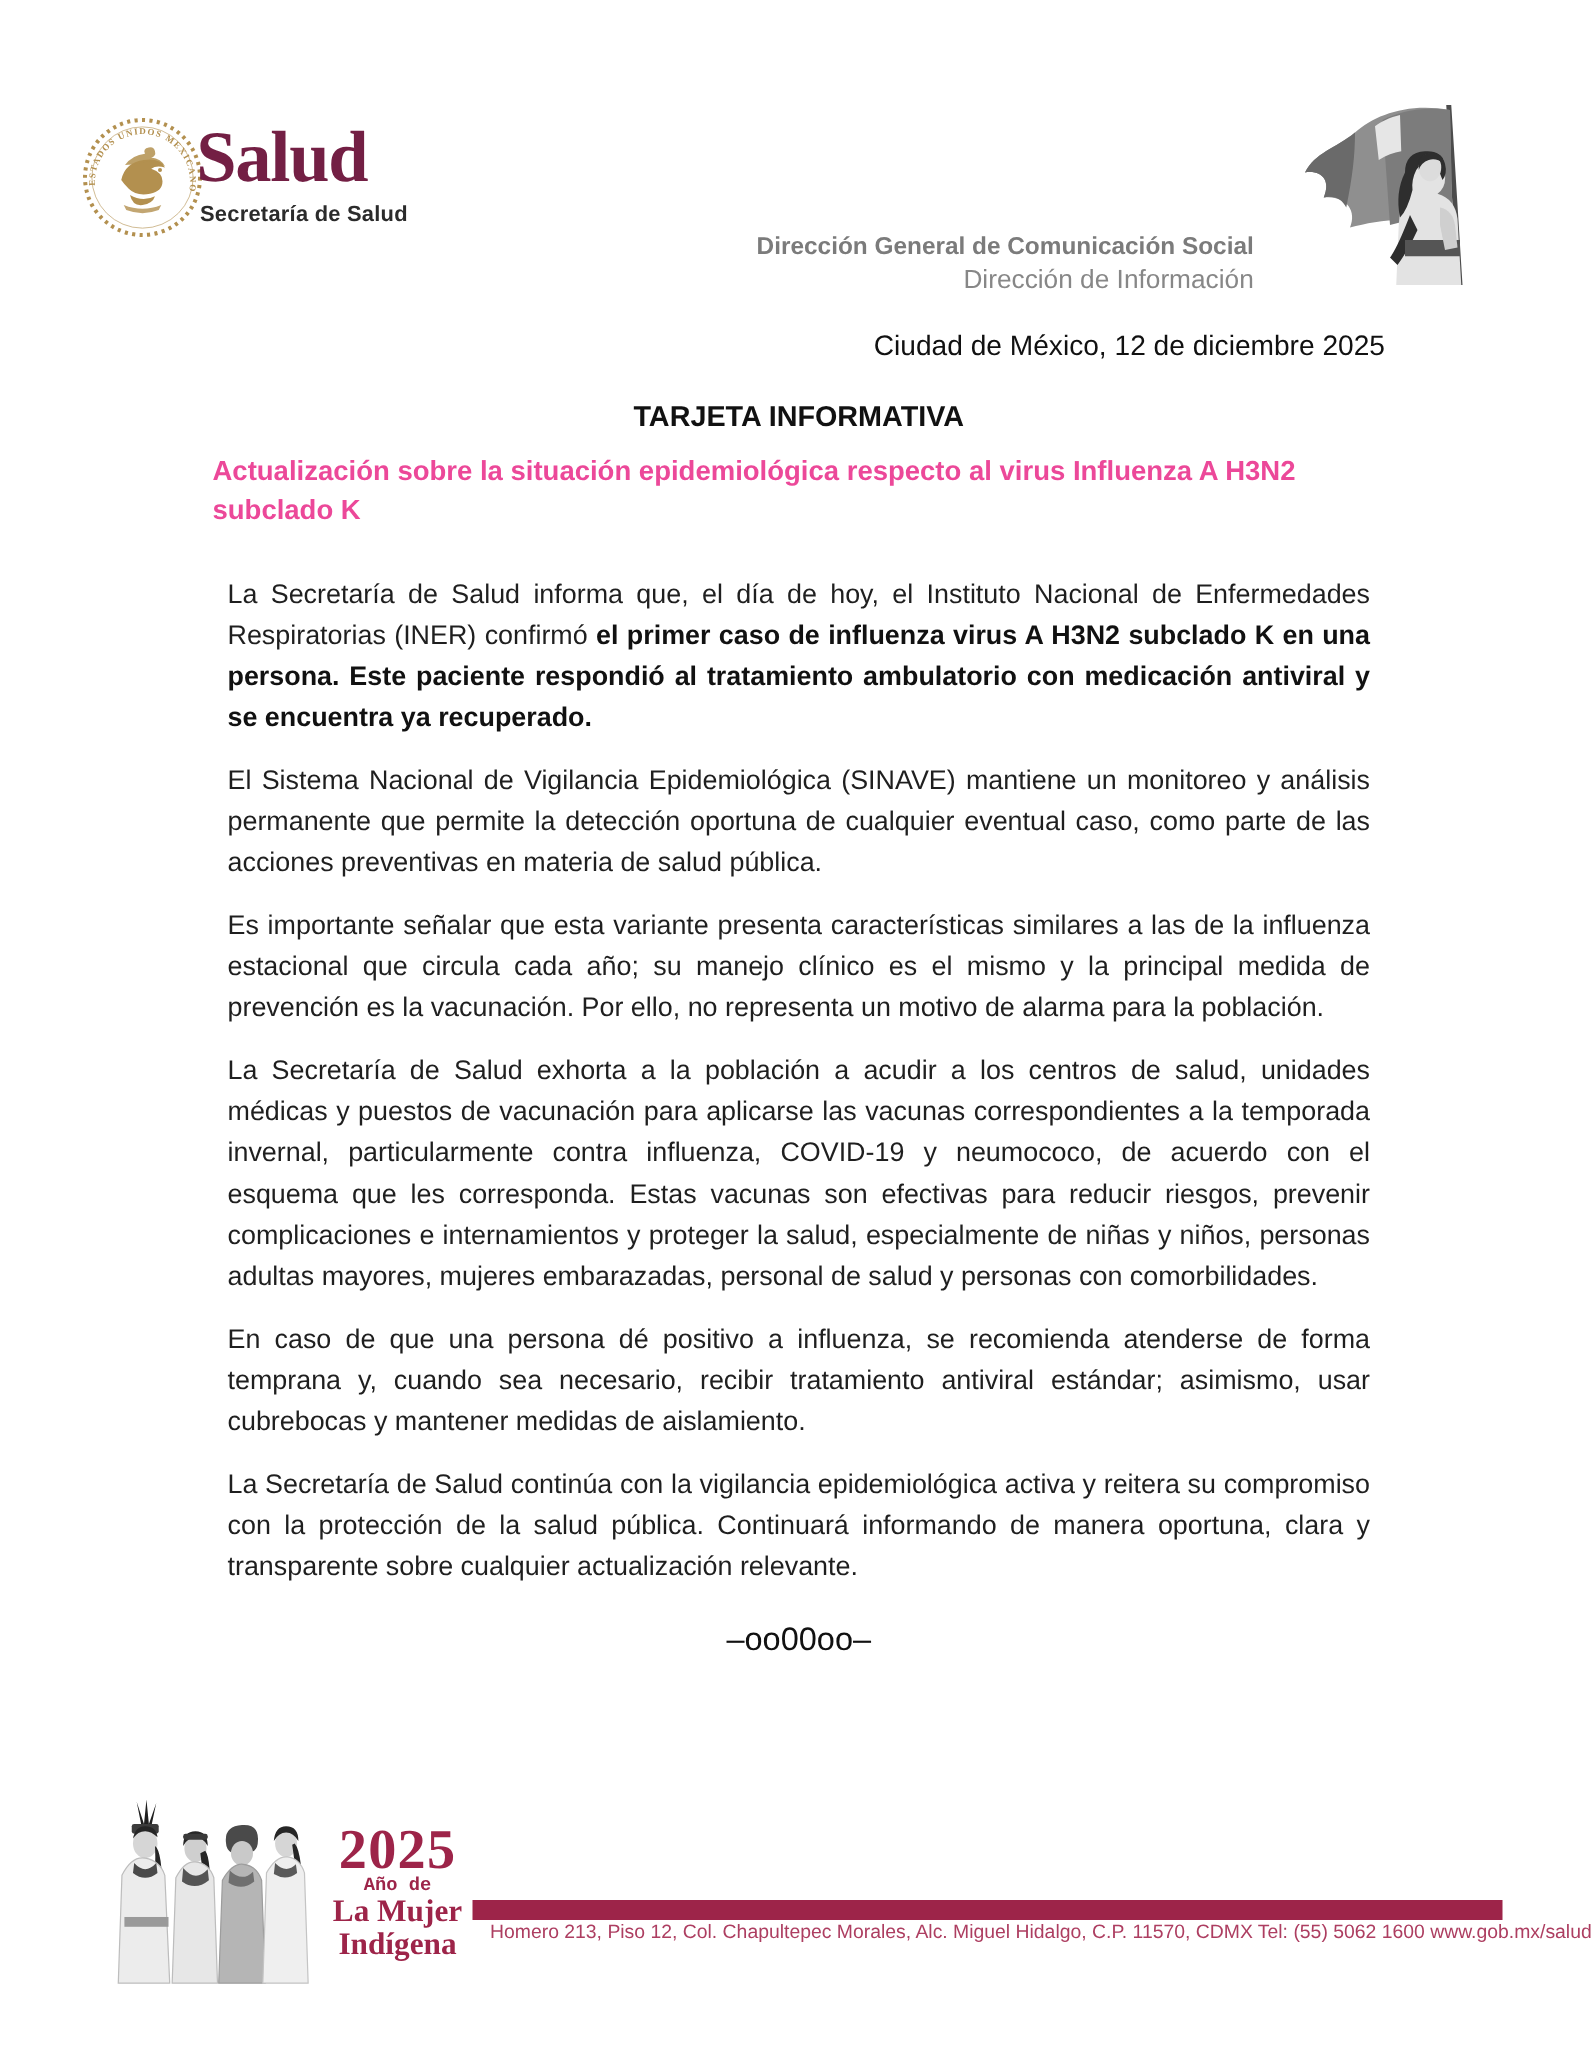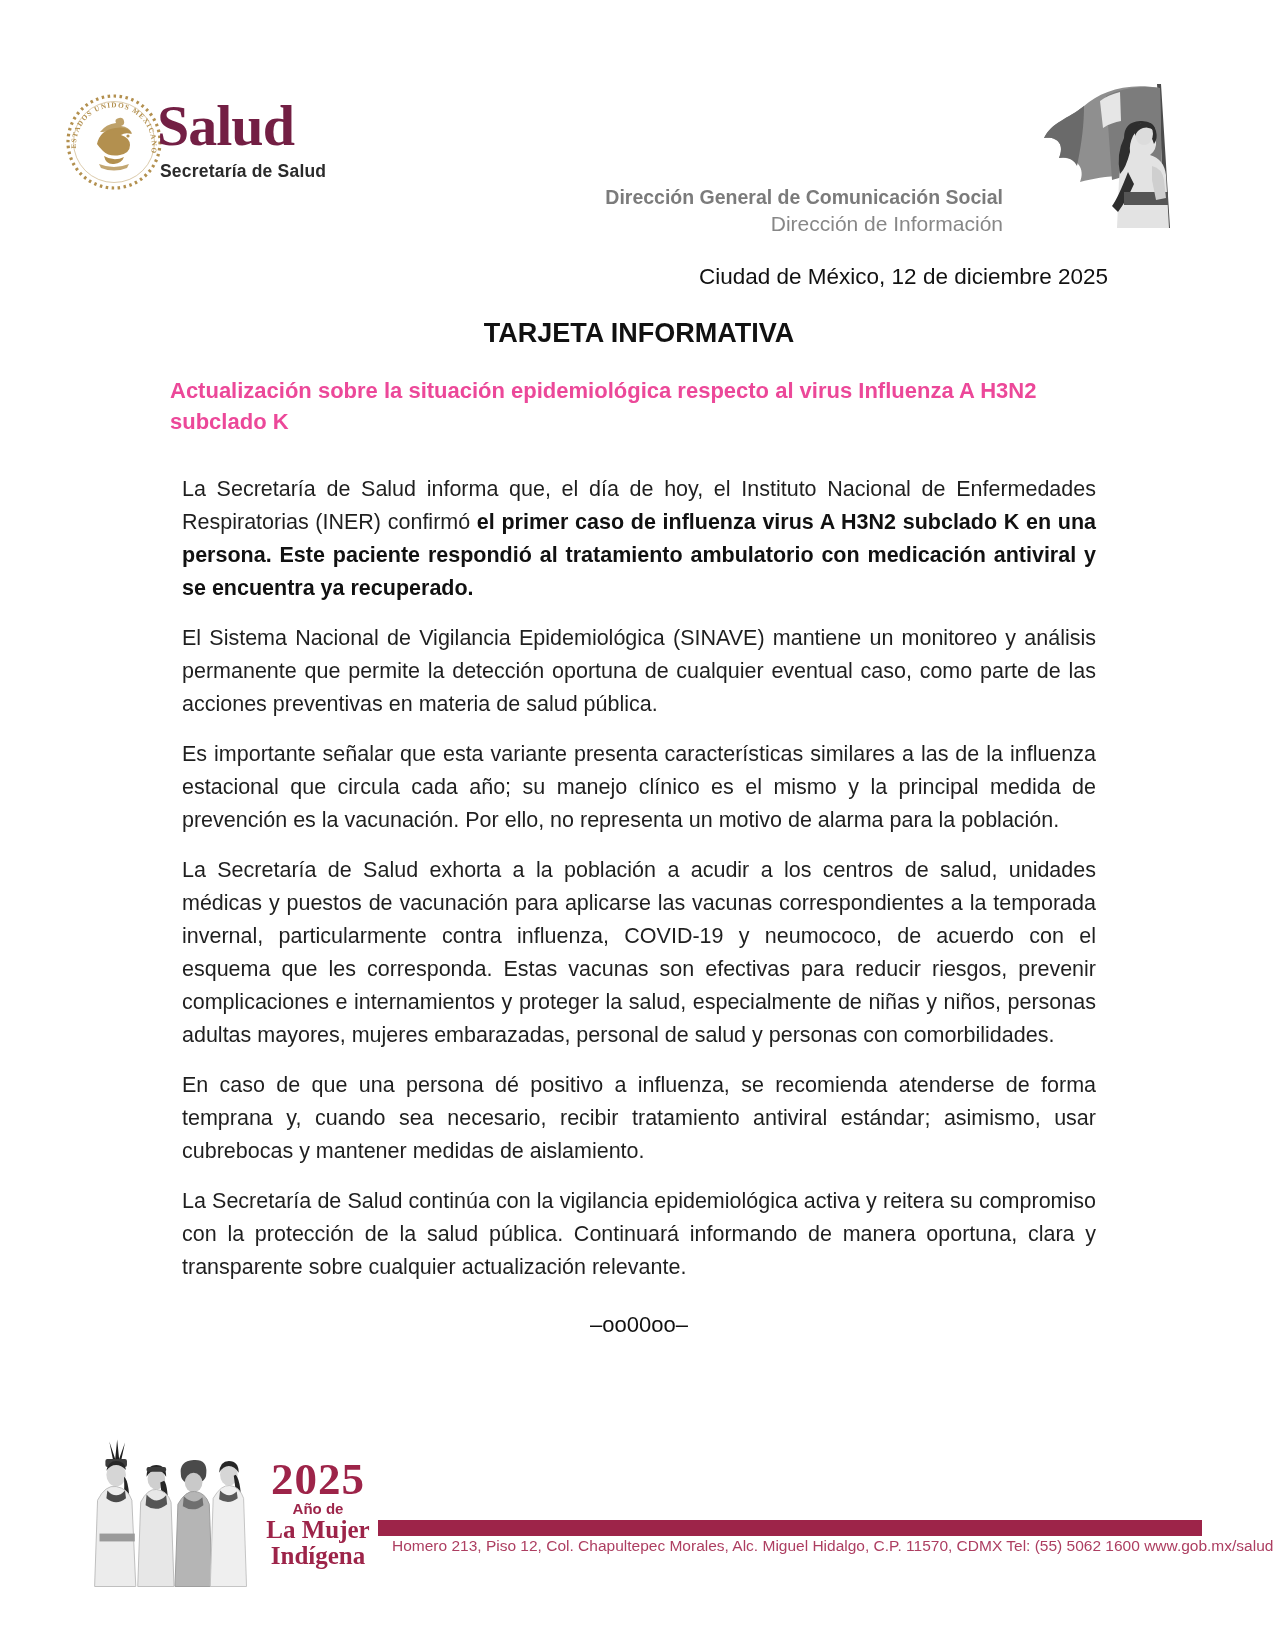--- a/index.html
+++ b/index.html
@@ -33,33 +33,33 @@
     position:absolute;left:160px;top:161px;
     font-size:17.5px;font-weight:bold;color:#2b2b2b;letter-spacing:.2px;
   }
   .flag-illustration{position:absolute;left:1008px;top:76px;width:200px;height:160px;}
   .dept{position:absolute;right:272px;top:184px;width:620px;text-align:right;color:var(--gray-text);}
   .dept-line1{font-size:19.5px;font-weight:bold;line-height:26px;}
   .dept-line2{font-size:21px;font-weight:normal;line-height:28px;color:#878787;}
   
   .col{position:absolute;left:170px;top:262px;width:938px;}
   .dateline{text-align:right;font-size:22.5px;line-height:30px;margin-bottom:24px;color:#111;}
-  .doc-title{text-align:center;font-size:27px;font-weight:bold;line-height:34px;margin-bottom:25px;color:#111;}
+  .doc-title{text-align:center;font-size:23px;font-weight:bold;line-height:34px;margin-bottom:11px;color:#111;}
   .doc-subtitle{font-size:22px;font-weight:bold;line-height:31px;margin-bottom:36px;color:#ec4899;}
   .col p.body-p{
     text-align:justify;font-size:21.5px;line-height:33px;margin:0 12px 17px;
     color:var(--body-text);
   }
   .col p.body-p strong{font-weight:bold;color:#111;}
-  .closing{text-align:center;font-size:22px;line-height:30px;margin-top:26px;color:#111;}
+  .closing{text-align:center;font-size:26px;line-height:30px;margin-top:26px;color:#111;}
   
   .women-illustration{position:absolute;left:76px;top:1438px;width:196px;height:150px;}
   .year-block{position:absolute;left:262px;top:1458px;width:112px;text-align:center;color:var(--footer-burgundy);}
   .year-big{font-family:"Liberation Serif", serif;font-weight:bold;font-size:45px;line-height:42px;letter-spacing:1px;}
-  .year-sub{font-family:Liberation Sans, sans-serif;font-weight:bold;font-size:15px;line-height:17px;}
+  .year-sub{font-family:Liberation Mono, monospace;font-weight:bold;font-size:15px;line-height:17px;}
   .campaign{font-family:"Liberation Serif", serif;font-weight:bold;font-size:25px;line-height:26px;}
   .footer-address{
     position:absolute;left:392px;top:1536px;width:816px;
     font-size:15.5px;line-height:20px;color:var(--address-text);white-space:nowrap;
   }
   .footer-bar{
     position:absolute;left:378px;top:1520px;width:824px;height:16px;
     background:var(--footer-burgundy);
   }
 </style>

